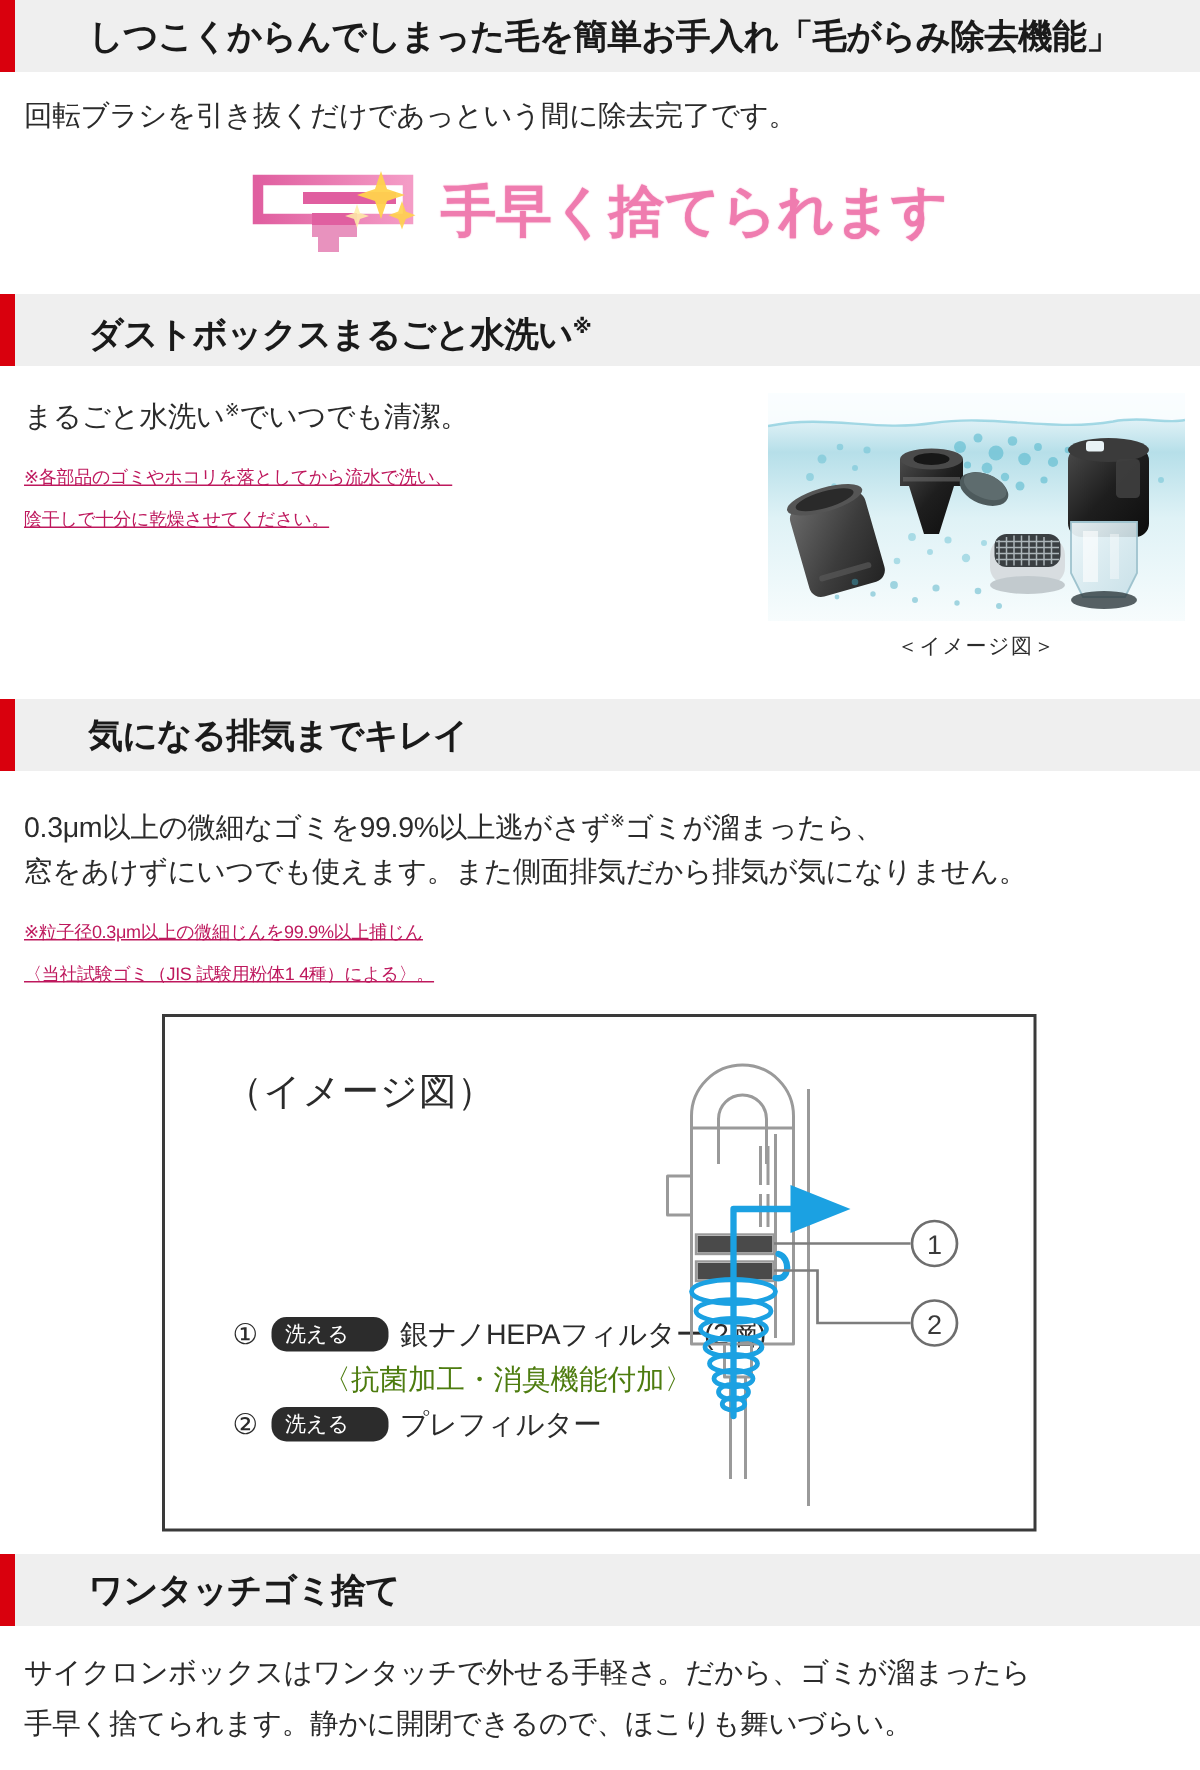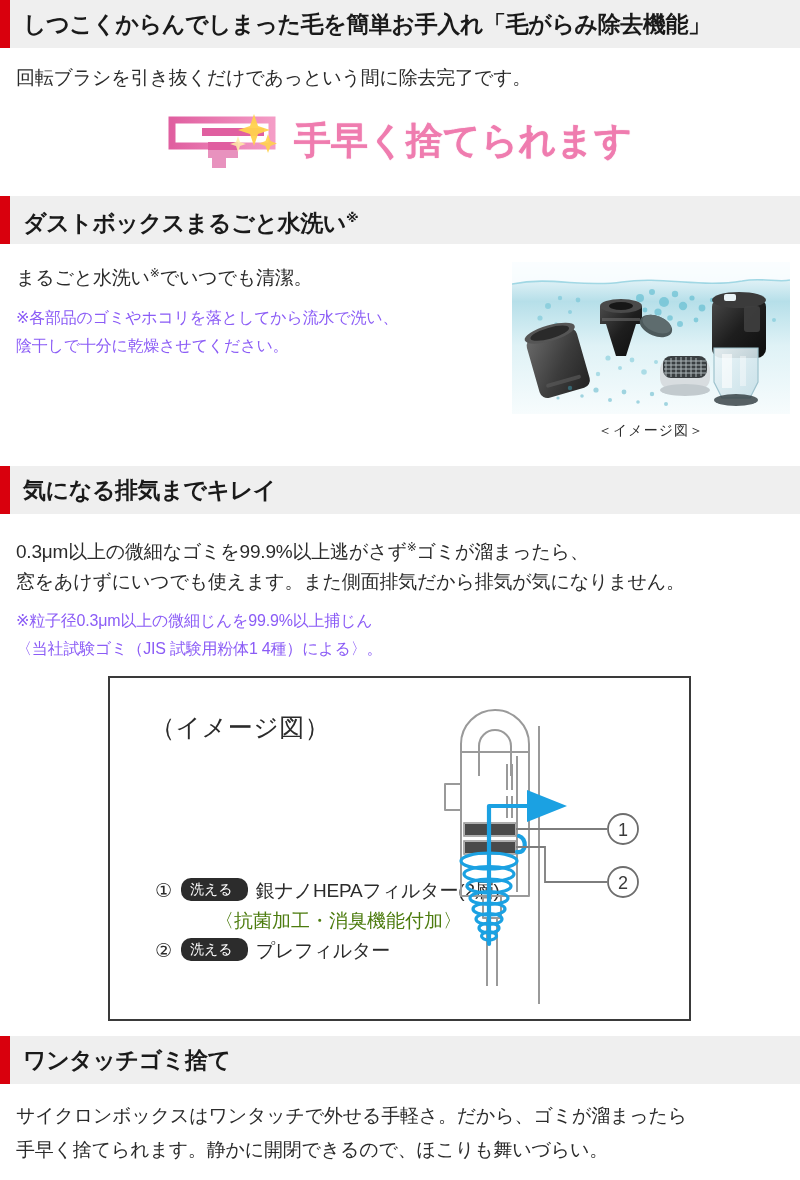--- a/index.html
+++ b/index.html
@@ -22,20 +22,21 @@
 
   
   .sec-head {
     position: absolute;
     left: 0;
     width: 800px;
     height: 48px;
     background: #efefef;
     display: flex;
     align-items: center;
+    gap: 36px;
   }
   .sec-head .redbar {
     width: 10px;
     height: 48px;
     background: #d9000d;
     flex: 0 0 10px;
   }
   .sec-head .sec-title {
     font-size: 23px;
     font-weight: 700;
@@ -58,24 +59,25 @@
     line-height: 31px;
     color: #2b2b2b;
     letter-spacing: -0.2px;
   }
   .para .sup {
     font-size: 12px;
     vertical-align: super;
   }
   .note {
     position: absolute;
-    font-size: 16px;
+    font-size: 12px;
     line-height: 26px;
-    color: #8b5cf6;
+    color: #be185d;
     letter-spacing: -0.2px;
+    text-decoration: underline;
   }
 
   
   .logo-band {
     position: absolute;
     left: 0;
     top: 100px;
     width: 800px;
     height: 82px;
     display: flex;
@@ -142,21 +144,21 @@
     flex: 0 0 26px;
     color: #2b2b2b;
     line-height: 26px;
   }
   .badge {
     display: inline-block;
     background: #2c2c2c;
     color: #ffffff;
     font-size: 14px;
     line-height: 20px;
-    padding: 1px 15px 2px 9px;
+    padding: 1px 26px 2px 9px;
     border-radius: 10px;
     margin-right: 8px;
     white-space: nowrap;
   }
   .legend-text {
     font-size: 19px;
     line-height: 26px;
     color: #2b2b2b;
     letter-spacing: -0.2px;
     white-space: nowrap;

